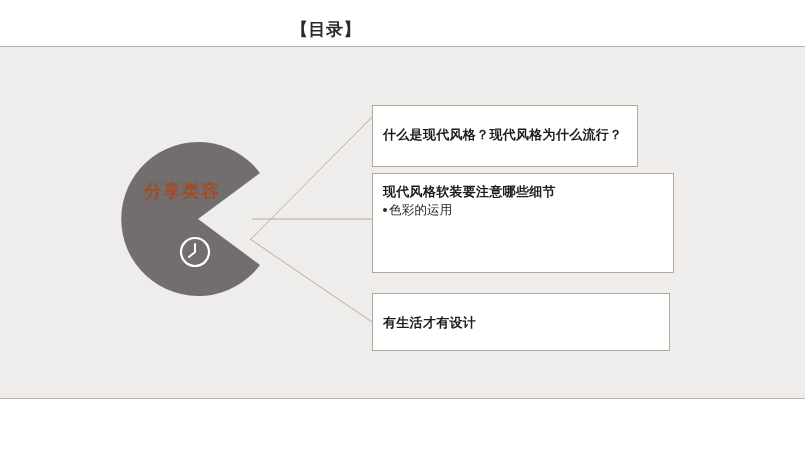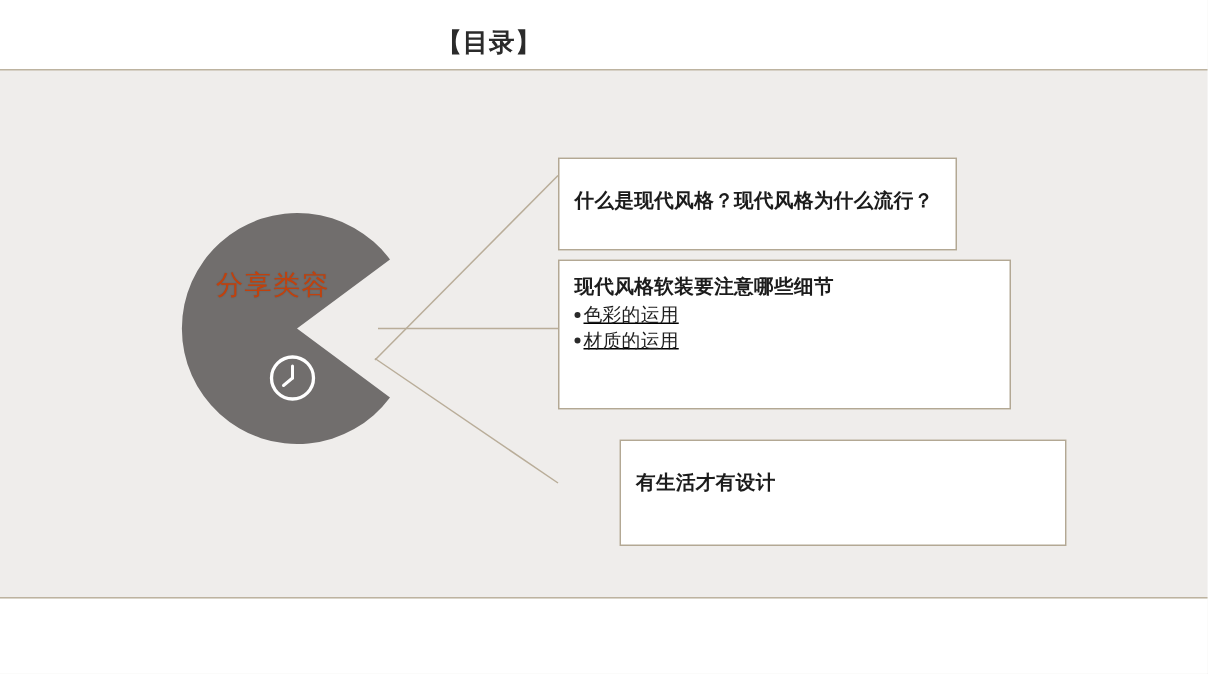--- a/index.html
+++ b/index.html
@@ -71,21 +71,21 @@
   
   .node-box {
     position: absolute;
     background: #ffffff;
     border: 1px solid #b3a894;
     box-sizing: border-box;
     padding: 0;
   }
   .box-1 { left: 372px; top: 38px;  width: 266px; height: 62px; margin-top: 20px; }
   .box-2 { left: 372px; top: 126px; width: 302px; height: 100px; }
-  .box-3 { left: 372px; top: 246px; width: 298px; height: 71px; margin-left: 41px; }
+  .box-3 { left: 372px; top: 246px; width: 298px; height: 58px; }
 
   .box-inner {
     position: absolute;
     left: 10px;
     right: 8px;
   }
   .box-1 .box-inner { top: 20px; }
   .box-2 .box-inner { top: 9px; }
   .box-3 .box-inner { top: 20px; }
 
@@ -95,21 +95,20 @@
     color: #1c1c1c;
     line-height: 18px;
     letter-spacing: 0.3px;
     white-space: nowrap;
   }
 
   .bullet-list {
     margin: 0;
     padding: 0;
     list-style: none;
-    text-decoration: underline;
   }
   .bullet-list li {
     font-size: 12.5px;
     color: #1c1c1c;
     line-height: 17px;
     letter-spacing: 0.2px;
     white-space: nowrap;
     display: flex;
     align-items: center;
   }
@@ -159,24 +158,20 @@
   </div>
 
   <div class="node-box box-2">
     <div class="box-inner">
       <div class="box-heading">现代风格软装要注意哪些细节</div>
       <ul class="bullet-list">
         <li>
           <span class="bullet-dot"></span>
           <span>色彩的运用</span>
         </li>
-        <li>
-          <span class="bullet-dot"></span>
-          <span>材质的运用</span>
-        </li>
       </ul>
     </div>
   </div>
 
   <div class="node-box box-3">
     <div class="box-inner">
       <div class="box-heading">有生活才有设计</div>
     </div>
   </div>
 

